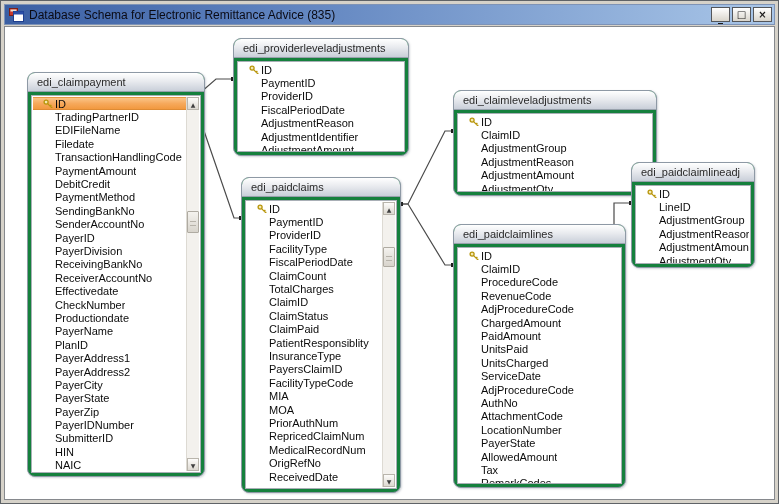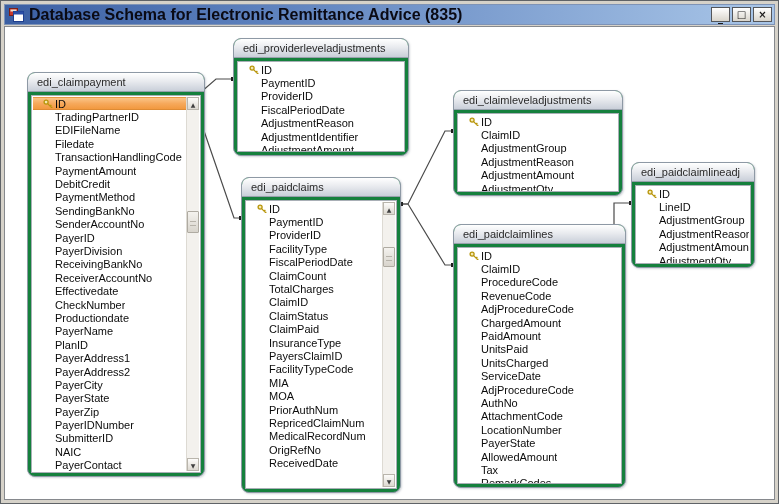--- a/index.html
+++ b/index.html
@@ -8,21 +8,21 @@
 
   
   .window { position:absolute; inset:0; background:#D6D2C9; border:1px solid #5F6367; }
   .titlebar {
     position:absolute; left:3px; top:3px; right:3px; height:21px;
     display:flex; align-items:center; padding:0 2px 0 4px;
     background:linear-gradient(to right, #3B5FA3 0%, #5E82BE 35%, #A9C6E8 100%);
     border:1px solid #7E93B6;
   }
   .app-icon { width:15px; height:14px; margin-right:5px; flex:0 0 auto; }
-  .title-text { font-size:16px; font-weight:bold; color:#0A0A14; white-space:nowrap; overflow:hidden; flex:1; }
+  .title-text { font-size:12px; font-weight:normal; color:#0A0A14; white-space:nowrap; overflow:hidden; flex:1; }
   .win-buttons { display:flex; gap:2px; margin-left:4px; }
   .win-btn {
     width:19px; height:15px; font-size:10px; line-height:11px; font-weight:bold; color:#1A1A1A;
     background:linear-gradient(#FFFFFF,#D9D5CC); border:1px solid #54565A;
     display:flex; align-items:center; justify-content:center; cursor:default;
     font-family:"DejaVu Sans", sans-serif;
   }
   .win-btn.minimize span { position:relative; top:3px; }
 
   .client { position:absolute; left:3px; top:25px; right:3px; bottom:3px; background:#FFFFFF; border:1px solid #86898D; overflow:hidden; }
@@ -232,20 +232,24 @@
                 <div class="frow">
                   <span class="keyslot"></span>
                   <span class="flabel">PayerIDNumber</span>
                 </div>
                 <div class="frow">
                   <span class="keyslot"></span>
                   <span class="flabel">SubmitterID</span>
                 </div>
                 <div class="frow">
                   <span class="keyslot"></span>
+                  <span class="flabel">HIN</span>
+                </div>
+                <div class="frow">
+                  <span class="keyslot"></span>
                   <span class="flabel">NAIC</span>
                 </div>
                 <div class="frow">
                   <span class="keyslot"></span>
                   <span class="flabel">PayerContact</span>
                 </div>
                 <div class="frow">
                   <span class="keyslot"></span>
                   <span class="flabel">PayerTelefon</span>
                 </div>
@@ -341,20 +345,24 @@
                 <div class="frow">
                   <span class="keyslot"></span>
                   <span class="flabel">ClaimStatus</span>
                 </div>
                 <div class="frow">
                   <span class="keyslot"></span>
                   <span class="flabel">ClaimPaid</span>
                 </div>
                 <div class="frow">
                   <span class="keyslot"></span>
+                  <span class="flabel">PatientResponsiblity</span>
+                </div>
+                <div class="frow">
+                  <span class="keyslot"></span>
                   <span class="flabel">InsuranceType</span>
                 </div>
                 <div class="frow">
                   <span class="keyslot"></span>
                   <span class="flabel">PayersClaimID</span>
                 </div>
                 <div class="frow">
                   <span class="keyslot"></span>
                   <span class="flabel">FacilityTypeCode</span>
                 </div>
@@ -387,21 +395,21 @@
                   <span class="flabel">ReceivedDate</span>
                 </div>
               </div>
               <div class="sbar">
                 <div class="sbtn up">▲</div>
                 <div class="sthumb" style="top: 45px; height: 20px;"></div>
                 <div class="sbtn down">▼</div>
               </div>
             </div>
           </div>
-          <div class="dbtable" style="left: 448px; top: 63px; width: 170px; height: 106px;">
+          <div class="dbtable" style="left: 448px; top: 63px; width: 204px; height: 106px;">
             <div class="thead">edi_claimleveladjustments</div>
             <div class="tbody">
               <div class="rows">
                 <div class="frow">
                   <span class="keyslot">
                     <svg width="10" height="10" viewBox="0 0 10 10">
   <circle cx="3.1" cy="3.1" r="2" fill="#F4E8B0" stroke="#B8960C" stroke-width="1.3"></circle>
   <path d="M4.6 4.6 L8.6 8.6 M7.1 7.1 L8.4 5.9 M8.6 8.6 L9.3 7.9" stroke="#B8960C" stroke-width="1.3" fill="none"></path>
 </svg>
                   </span>

